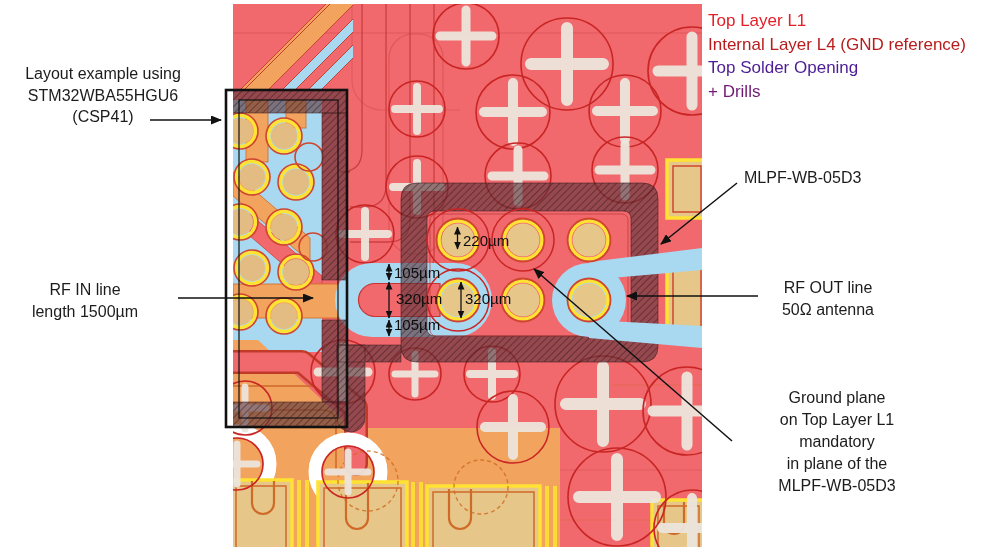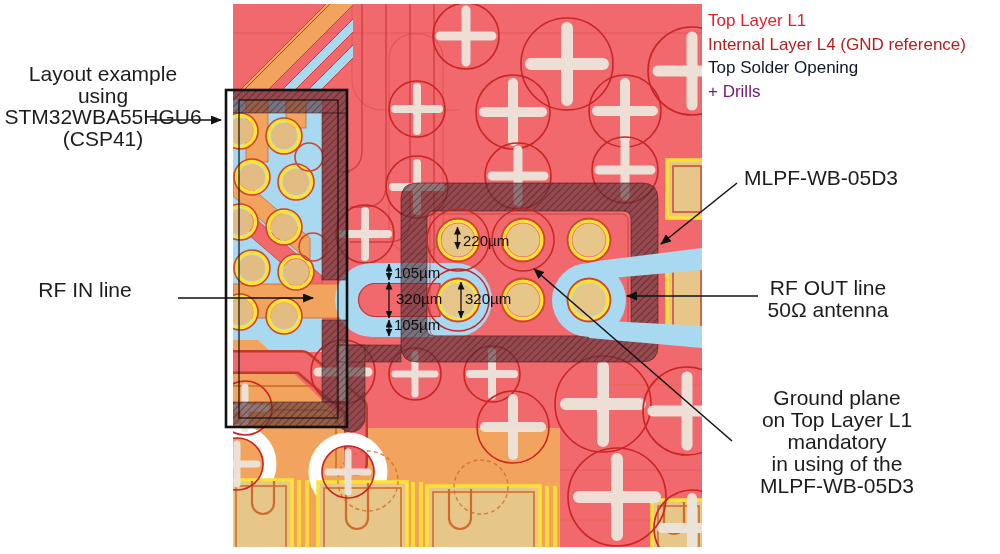--- a/index.html
+++ b/index.html
@@ -1,25 +1,25 @@
 <!DOCTYPE html>
 <html><head>
 <meta charset="utf-8">
 <style>
   html,body{margin:0;padding:0;background:#fff;}
   #stage{position:relative;width:1000px;height:554px;background:#ffffff;overflow:hidden;
          font-family:"Liberation Sans",sans-serif;}
   #art{position:absolute;left:0;top:0;width:1000px;height:554px;}
-  .ann{position:absolute;color:#1c1c1c;text-align:center;font-size:21px;line-height:21.5px;}
+  .ann{position:absolute;color:#1c1c1c;text-align:center;font-size:16px;line-height:21.5px;}
   .ann span{display:block;}
   #legend{position:absolute;left:708px;top:9px;text-align:left;font-size:17px;line-height:23.5px;}
   #legend span{display:block;white-space:nowrap;}
   .leg-red{color:#e41e26;}
   .leg-blue{color:#b91c1c;}
-  .leg-yellow{color:#0f172a;}
+  .leg-yellow{color:#4c1d95;}
   .leg-gray{color:#701a75;}
   #layout-label{left:2px;top:63px;width:202px;}
   #rfin-label{left:4px;top:279px;width:162px;}
   #mlpf-label{left:744px;top:167px;width:200px;text-align:left;white-space:nowrap;}
   #rfout-label{left:750px;top:277px;width:156px;}
   #ground-label{left:744px;top:387px;width:186px;line-height:22px;}
   text.dim{font-family:"Liberation Sans",sans-serif;font-size:15px;fill:#0d0d0d;}
 </style>
 </head>
 <body>
@@ -355,32 +355,33 @@
 </div>
 
 <div class="ann" id="layout-label">
   <span>Layout example using</span>
   <span>STM32WBA55HGU6</span>
   <span>(CSP41)</span>
 </div>
 
 <div class="ann" id="rfin-label">
   <span>RF IN line</span>
+  <span>length 1500µm</span>
 </div>
 
 <div class="ann" id="mlpf-label">
   <span>MLPF-WB-05D3</span>
 </div>
 
 <div class="ann" id="rfout-label">
   <span>RF OUT line</span>
   <span>50Ω antenna</span>
 </div>
 
 <div class="ann" id="ground-label">
   <span>Ground plane</span>
   <span>on Top Layer L1</span>
   <span>mandatory</span>
-  <span>in using of the</span>
+  <span>in plane of the</span>
   <span>MLPF-WB-05D3</span>
 </div>
 
 </div>
 
 </body></html>

